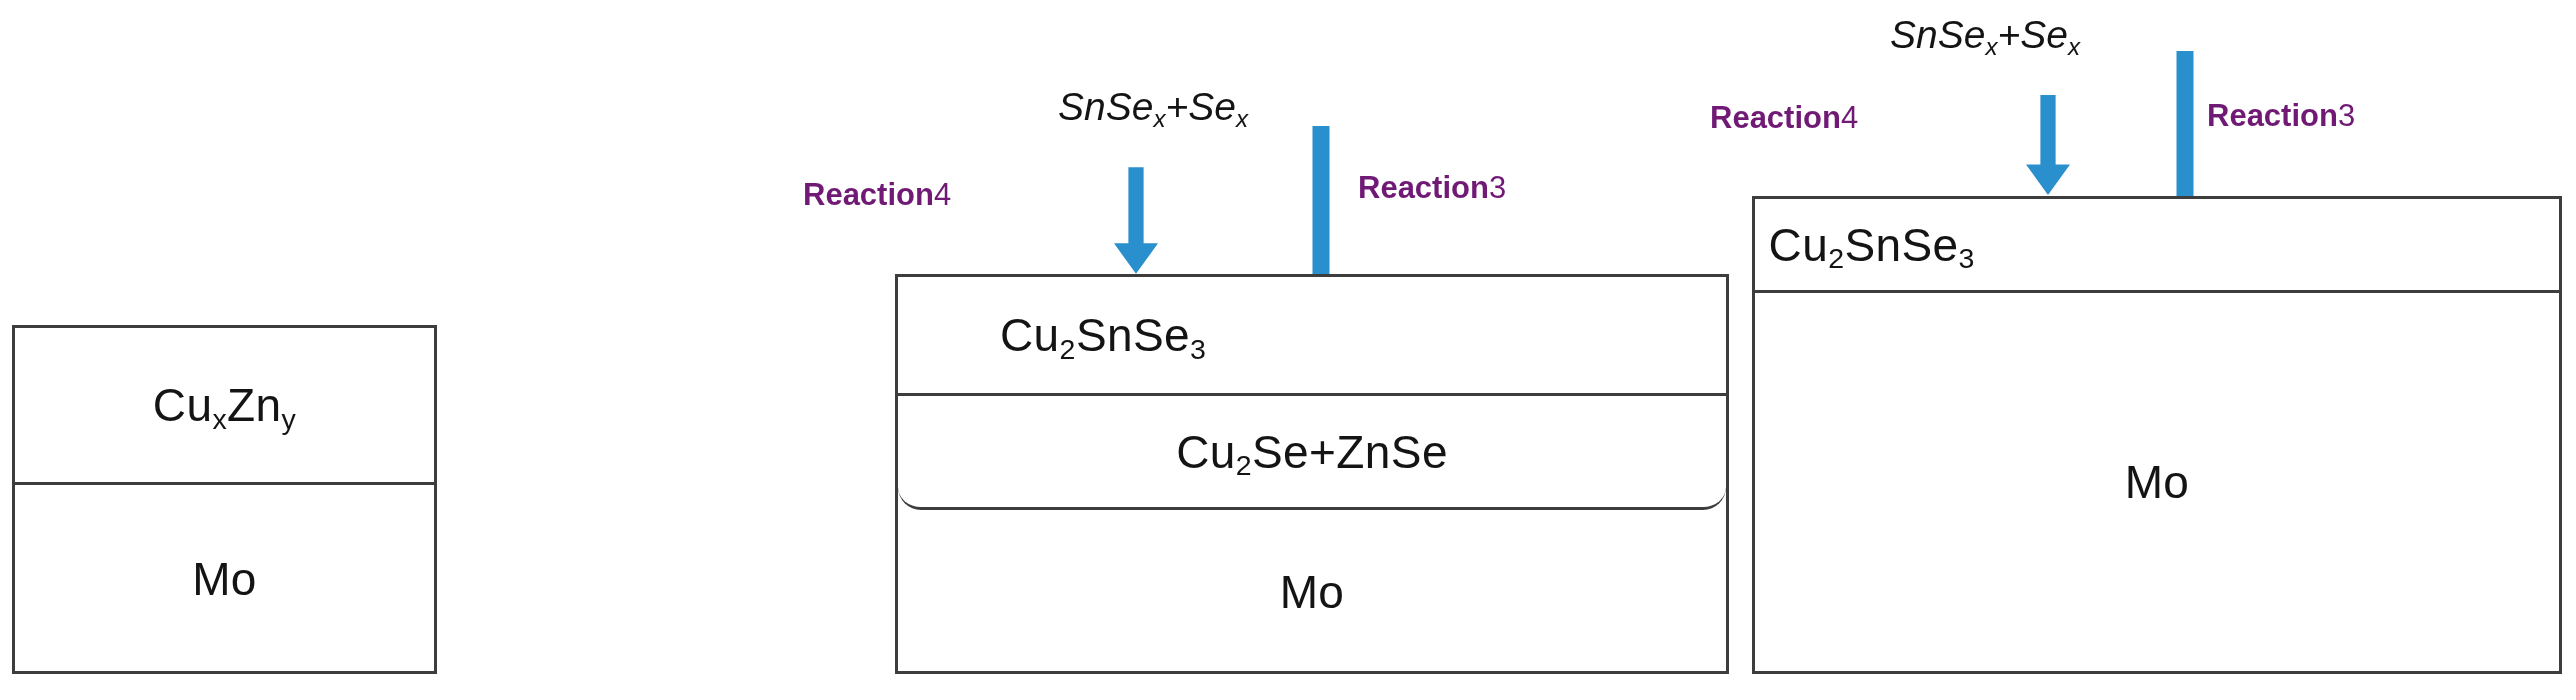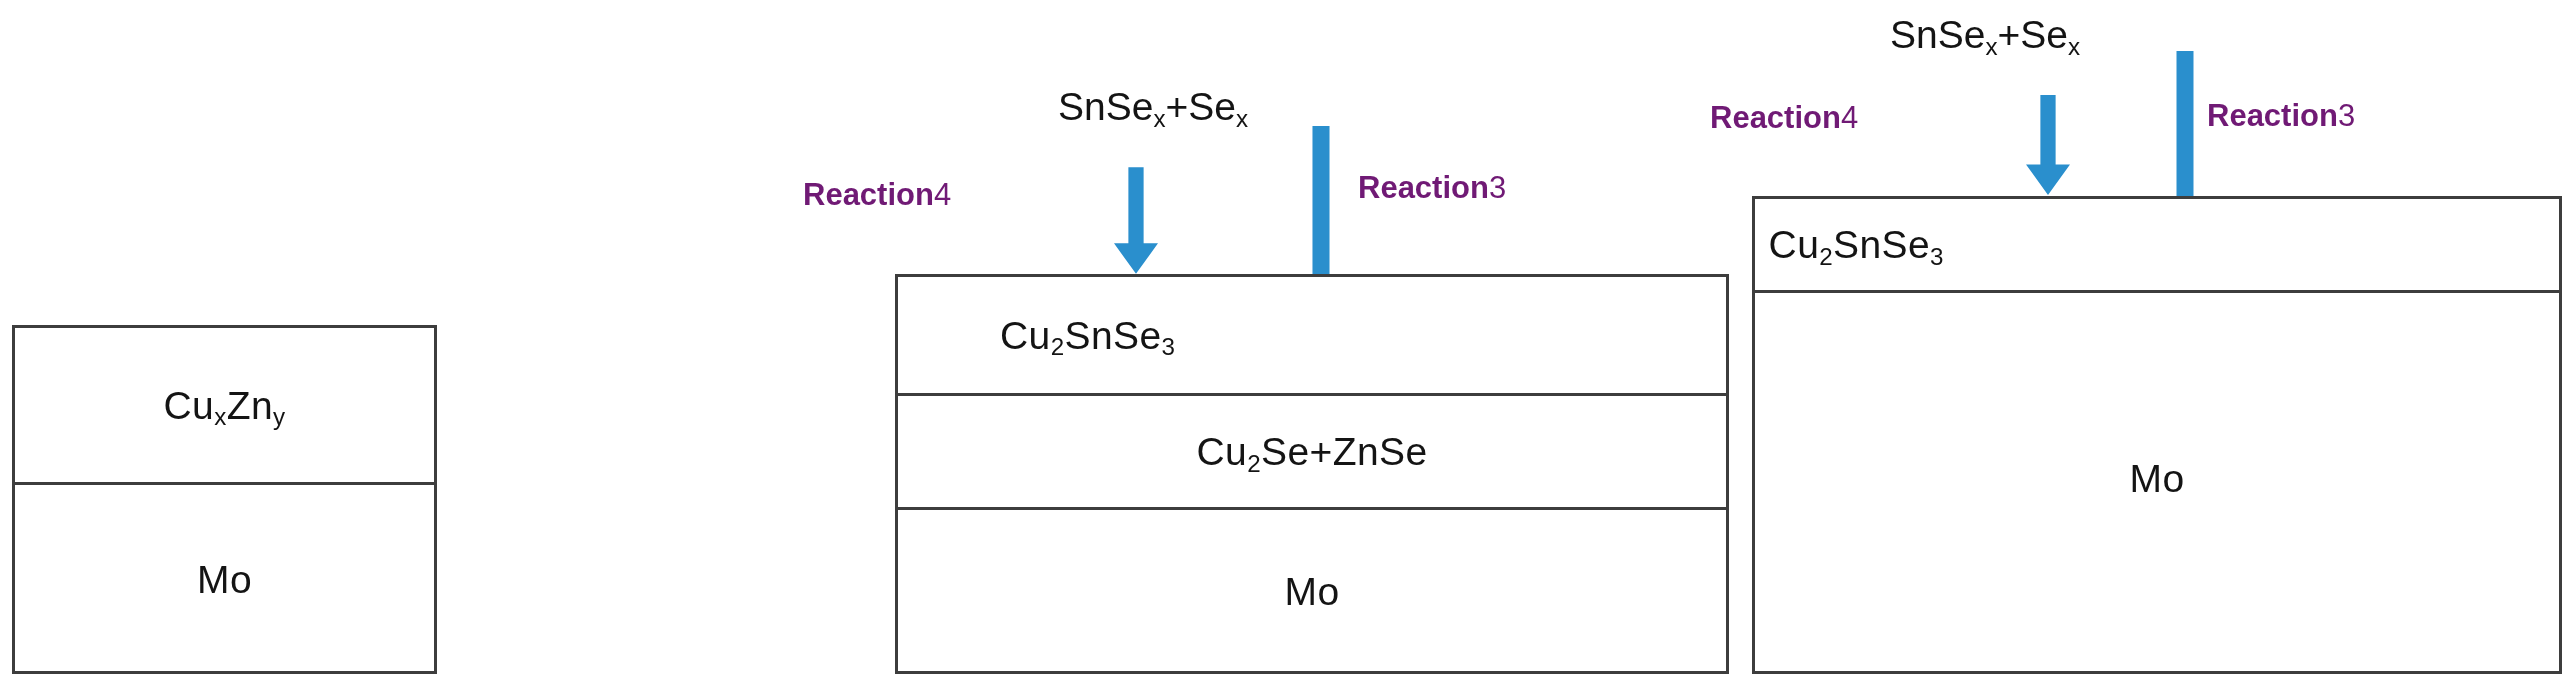--- a/index.html
+++ b/index.html
@@ -33,21 +33,21 @@
     right: 0;
     box-sizing: border-box;
     display: flex;
     align-items: center;
     justify-content: center;
   }
   .layer.divided {
     border-bottom: 3.4px solid #3d3d3d;
   }
   .layer-label {
-    font-size: 39px;
+    font-size: 46px;
     font-weight: 400;
     letter-spacing: 0.4px;
     white-space: nowrap;
     line-height: 1;
     color: #141414;
   }
   .layer-label sub {
     font-size: 0.62em;
     vertical-align: baseline;
     position: relative;
@@ -57,20 +57,21 @@
   
   .floating {
     position: absolute;
     white-space: nowrap;
     line-height: 1;
     color: #141414;
   }
   .formula {
     font-size: 39px;
     font-weight: 400;
+    font-style: italic;
   }
   .formula sub {
     font-size: 0.62em;
     vertical-align: baseline;
     position: relative;
     top: 0.28em;
   }
   .formula-sm {
     font-size: 36px;
     font-weight: 400;
@@ -142,21 +143,21 @@
       <polygon points="18,0 38,0 38,266 56,266 28,310 0,266 18,266" fill="#2a8fcd"></polygon>
     </svg>
   </div>
 
   <div class="stack" style="left:895px; top:274px; width:834px; height:400px;">
 
     <div class="layer divided" style="top:0; height:119px; justify-content:flex-start; padding-left:102px;">
       <span class="layer-label">Cu<sub>2</sub>SnSe<sub>3</sub></span>
     </div>
 
-    <div class="layer divided" style="top:119px; height:114px;">
+    <div class="layer divided" style="top:119px; height:114px;border-radius:23px;">
       <span class="layer-label">Cu<sub>2</sub>Se+ZnSe</span>
     </div>
 
     <div class="layer" style="top:233px; height:163px;">
       <span class="layer-label">Mo</span>
     </div>
   </div>
 </div>
 
 <div class="stage" style="left:0; top:0; width:2576px; height:701px;">

